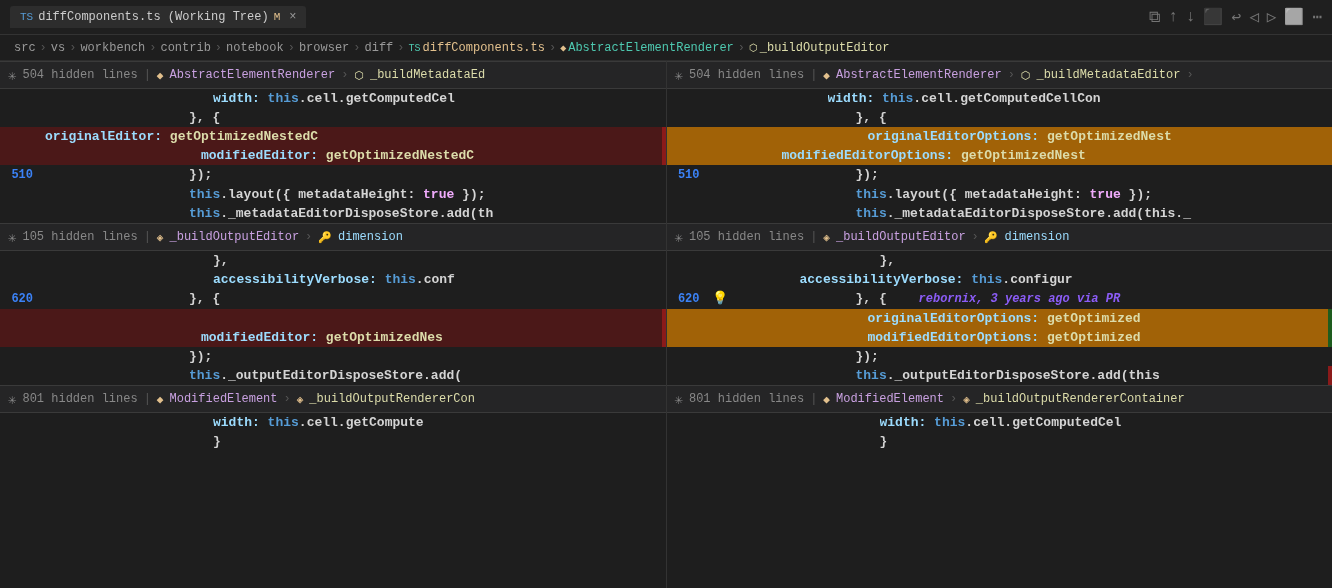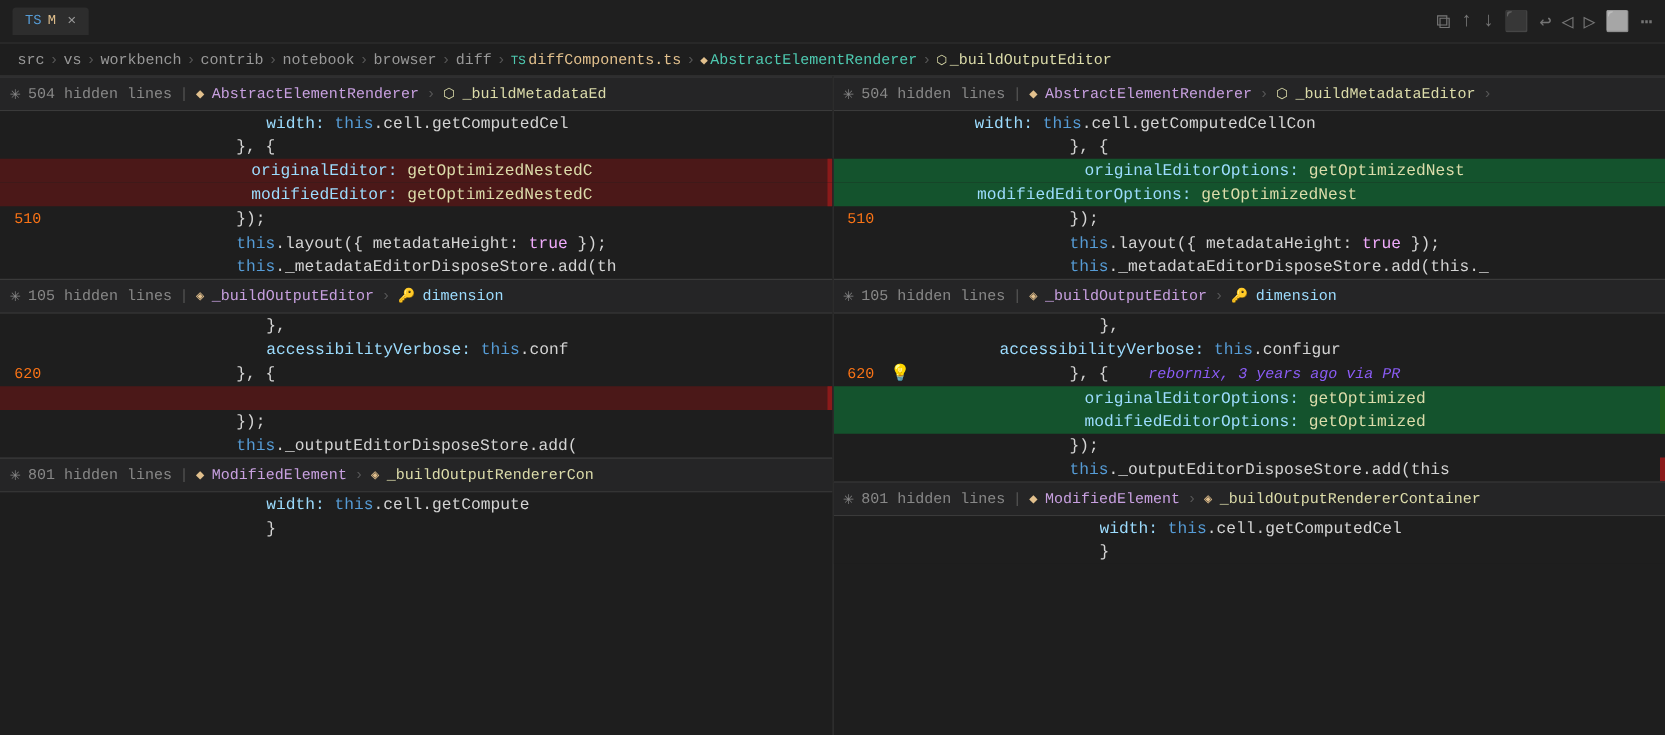--- a/index.html
+++ b/index.html
@@ -116,33 +116,34 @@
     .divider-sep { color: #555; }
     .divider-class { color: #c8a0e0; }
     .divider-method { color: #dcdcaa; }
     .divider-param { color: #9cdcfe; }
 
     
     .code-block {
       background: #1e1e1e;
       padding: 0;
       overflow: hidden;
+      font-weight: bold;
     }
     .code-line {
       display: flex;
       align-items: baseline;
       min-height: 19px;
       line-height: 19px;
       position: relative;
     }
     .line-num {
       min-width: 45px;
       text-align: right;
       padding-right: 12px;
-      color: #f97316;
+      color: #3b82f6;
       font-size: 12px;
       user-select: none;
       flex-shrink: 0;
     }
     .line-content {
       flex: 1;
       white-space: nowrap;
       overflow: hidden;
       padding-right: 4px;
     }
@@ -150,38 +151,39 @@
     .fn { color: #dcdcaa; }
     .punct { color: #d4d4d4; }
     .this-kw { color: #569cd6; }
     .bool { color: #f0abfc; }
 
     
     .line-deleted {
       background: #4b1818;
     }
     .line-added {
-      background: #14532d;
+      background: #a16207;
     }
 
     
     .annotation {
       color: #8b5cf6;
       font-style: italic;
       font-size: 12px;
       margin-left: 24px;
     }
   </style>
 </head>
 <body>
 
 <div class="title-bar">
   <div class="title-bar-left">
     <div class="tab">
       <span class="tab-icon">TS</span>
+      <span>diffComponents.ts (Working Tree)</span>
       <span class="tab-modified">M</span>
       <span class="tab-close">×</span>
     </div>
   </div>
   <div class="title-bar-actions">
     <span class="title-action" title="Split Editor">⧉</span>
     <span class="title-action">↑</span>
     <span class="title-action">↓</span>
     <span class="title-action">⬛</span>
     <span class="title-action">↩</span>
@@ -245,21 +247,21 @@
         </div>
       </div>
       <div class="code-line">
         <div class="line-num"></div>
         <div class="line-content" style="margin-left:144px;">
           <span class="punct">},  {</span>
         </div>
       </div>
       <div class="code-line line-deleted">
         <div class="line-num"></div>
-        <div class="line-content" style="margin-left:156px;">
+        <div class="line-content" style="">
           <span class="prop">originalEditor: </span><span class="fn">getOptimizedNestedC</span>
         </div>
         <div style="position:absolute;right:0;top:0;bottom:0;width:4px;background:#8b1a1a;"></div>
       </div>
       <div class="code-line line-deleted">
         <div class="line-num"></div>
         <div class="line-content" style="margin-left:156px;">
           <span class="prop">modifiedEditor: </span><span class="fn">getOptimizedNestedC</span>
         </div>
         <div style="position:absolute;right:0;top:0;bottom:0;width:4px;background:#8b1a1a;"></div>
@@ -311,20 +313,27 @@
       <div class="code-line">
         <div class="line-num">620</div>
         <div class="line-content" style="margin-left:144px;">
           <span class="punct">},  {</span>
         </div>
       </div>
       <div class="code-line line-deleted">
         <div class="line-num"></div>
         <div style="position:absolute;right:0;top:0;bottom:0;width:4px;background:#8b1a1a;"></div>
       </div>
+      <div class="code-line line-deleted">
+        <div class="line-num"></div>
+        <div class="line-content" style="margin-left:156px;">
+          <span class="prop">modifiedEditor: </span><span class="fn">getOptimizedNes</span>
+        </div>
+        <div style="position:absolute;right:0;top:0;bottom:0;width:4px;background:#8b1a1a;"></div>
+      </div>
       <div class="code-line">
         <div class="line-num"></div>
         <div class="line-content" style="margin-left:144px;">
           <span class="punct">});</span>
         </div>
       </div>
       <div class="code-line">
         <div class="line-num"></div>
         <div class="line-content" style="margin-left:144px;">
           <span class="this-kw">this</span><span>._outputEditorDisposeStore.add(</span>
@@ -370,21 +379,21 @@
       <span class="divider-class">AbstractElementRenderer</span>
       <span class="divider-sep">›</span>
       <span style="color:#dcdcaa;font-size:11px;">⬡</span>
       <span class="divider-method">_buildMetadataEditor</span>
       <span class="divider-sep">›</span>
     </div>
 
     <div class="code-block">
       <div class="code-line">
         <div class="line-num"></div>
-        <div class="line-content" style="margin-left:68px;">
+        <div class="line-content" style="margin-left:116px;">
           <span class="prop">width: </span><span class="this-kw">this</span><span>.cell.getComputedCellCon</span>
         </div>
       </div>
       <div class="code-line">
         <div class="line-num"></div>
         <div class="line-content" style="margin-left:144px;">
           <span class="punct">},  {</span>
         </div>
       </div>
       <div class="code-line line-added">

